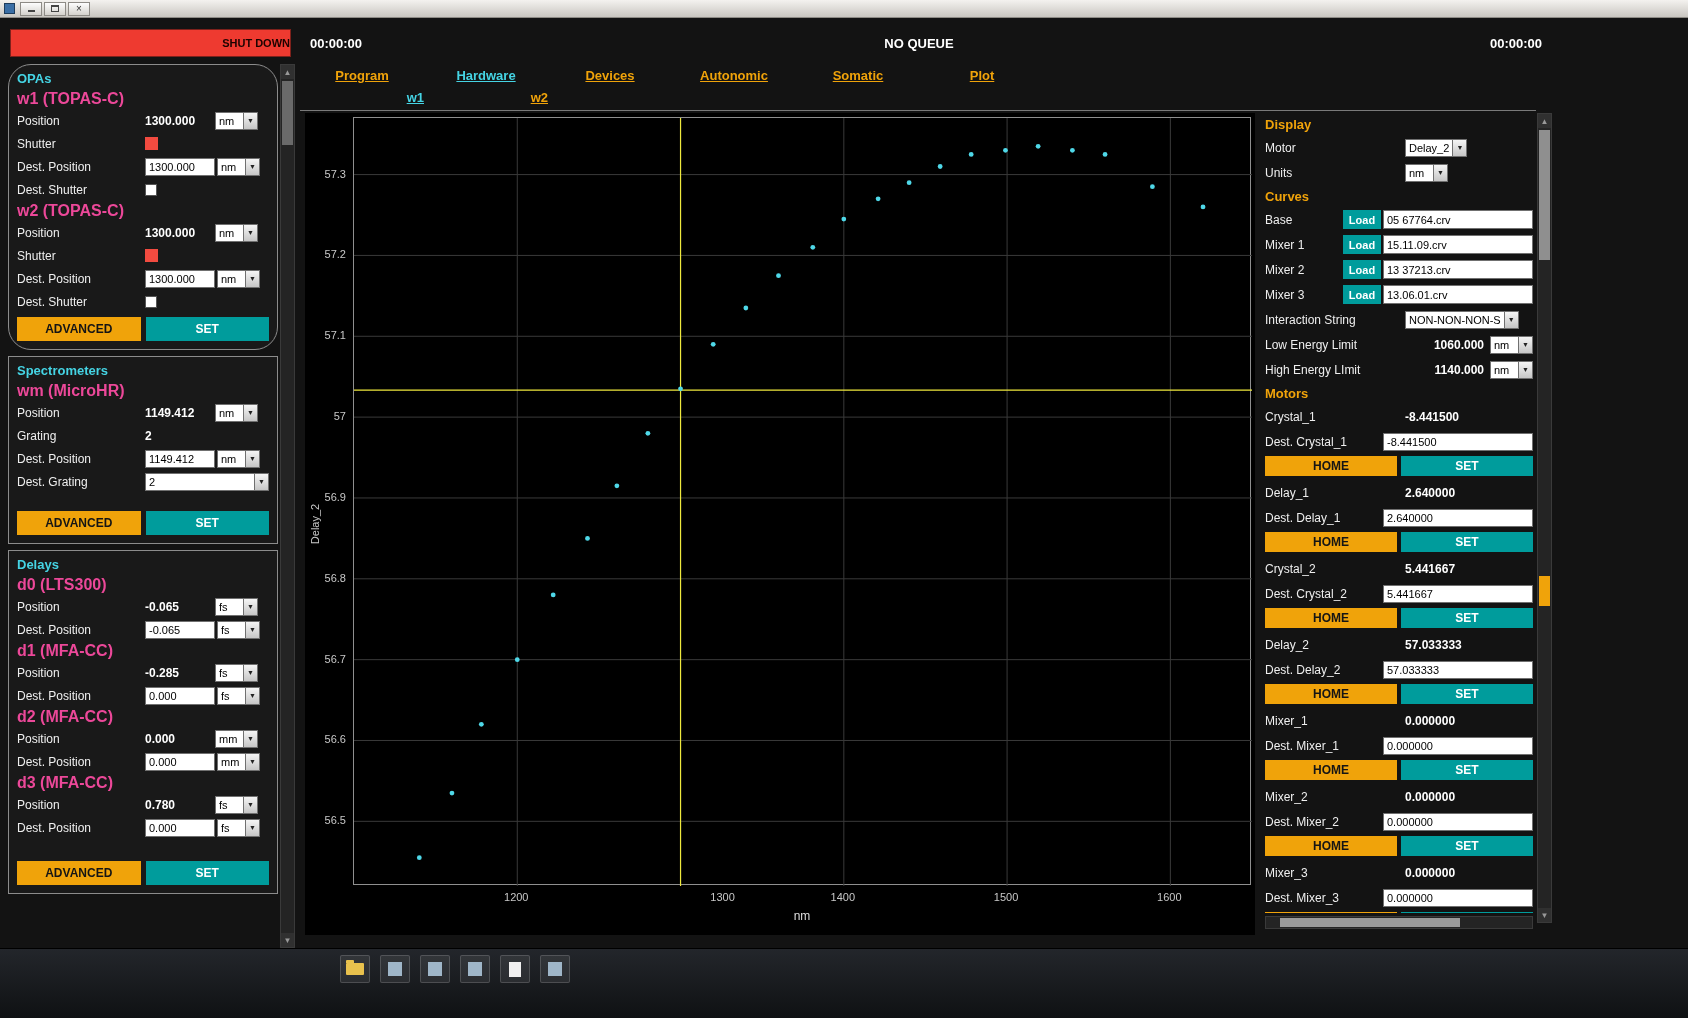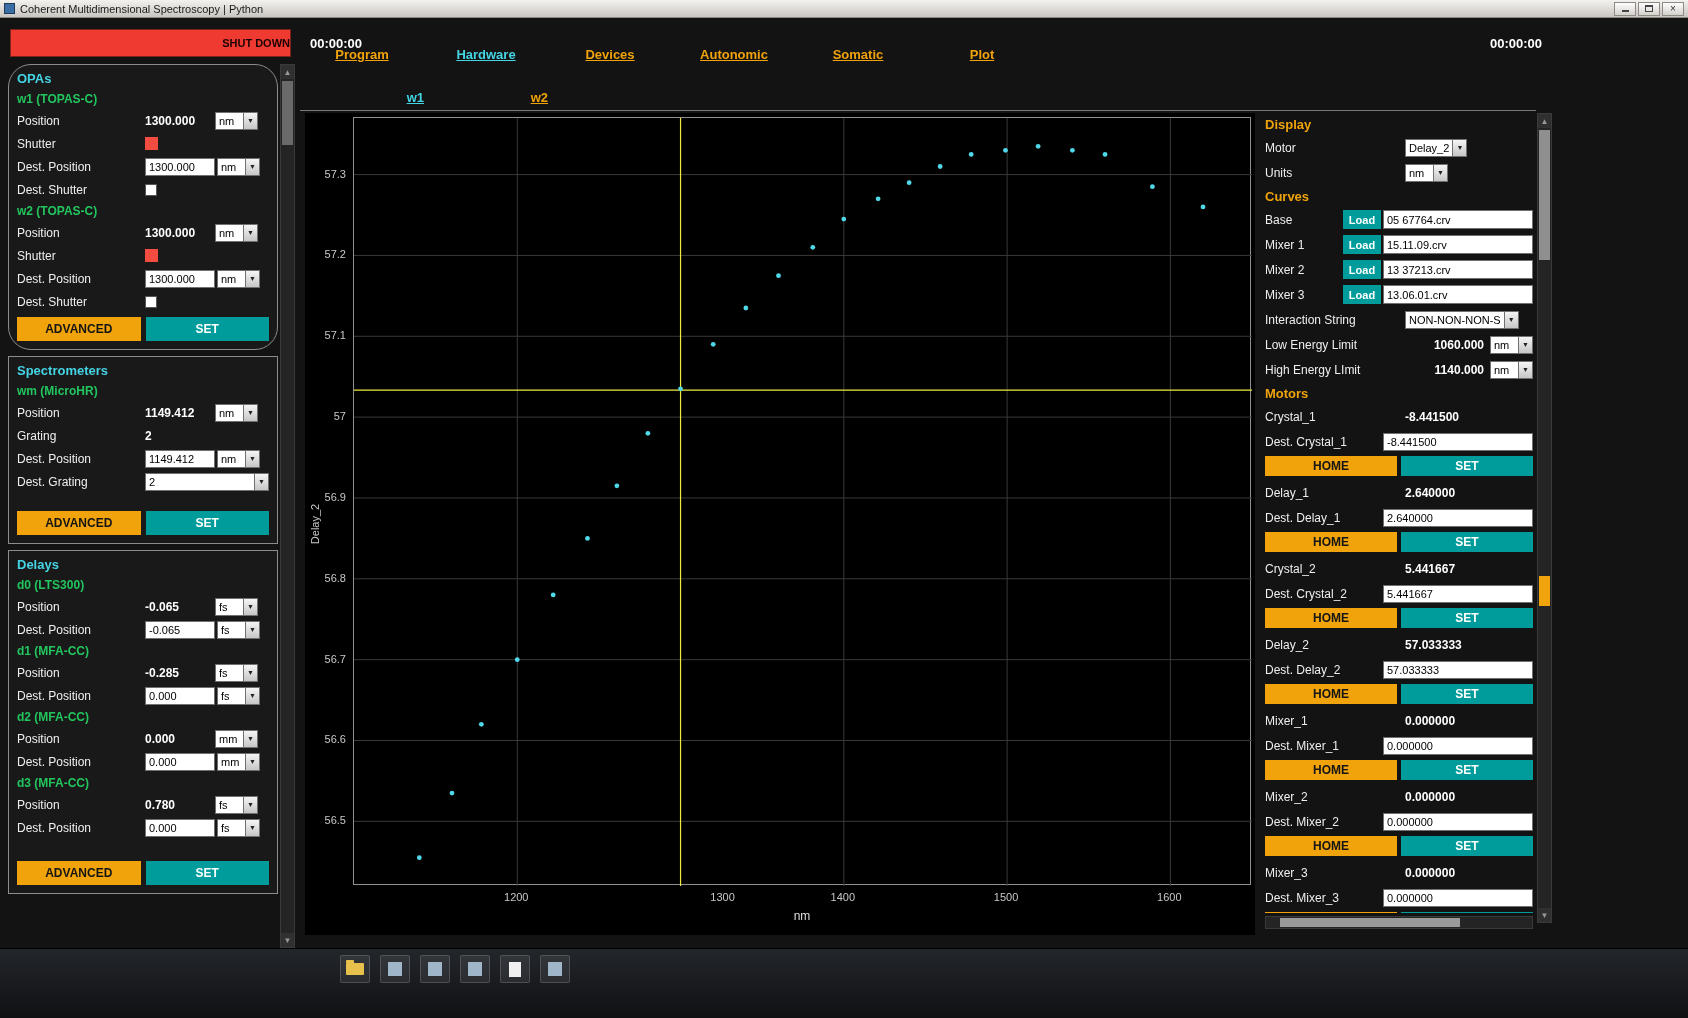--- a/index.html
+++ b/index.html
@@ -20,33 +20,33 @@
   
   .app { position:absolute; left:0; top:18px; width:1688px; height:930px; background:#131313; overflow:hidden; }
 
   .btn-shutdown { position:absolute; left:10px; top:11px; width:281px; height:28px;
     background:#ee3a30; color:#1b0300; font-weight:bold; font-size:11px; border:1px solid #7e211b; font-family:inherit; cursor:pointer;text-align:right; }
   .time-left { position:absolute; left:310px; top:18px; color:#fff; font-weight:bold; font-size:13px; }
   .queue { position:absolute; left:300px; width:1238px; top:18px; text-align:center; color:#fff; font-weight:bold; font-size:13px; }
   .time-right { position:absolute; right:146px; top:18px; color:#fff; font-weight:bold; font-size:13px; }
 
   
-  .tabs { position:absolute; left:300px; top:29px; height:22px; display:flex; }
+  .tabs { position:absolute; left:300px; top:50px; height:22px; display:flex; }
   .tab { width:124px; text-align:center; font-size:13px; font-weight:bold; text-decoration:underline; color:#f0a30a; cursor:pointer; }
   .tab.active { color:#45d4e4; }
   .subtabs { position:absolute; left:300px; top:72px; height:20px; display:flex; }
   .subtab { width:124px; text-align:right; font-size:13px; font-weight:bold; text-decoration:underline; cursor:pointer; }
   .hsep { position:absolute; left:300px; top:92px; width:1236px; height:1px; background:#7a7a7a; }
 
   
   .sidebar { position:absolute; left:8px; top:46px; width:270px; height:884px; overflow:hidden; }
   .panel { border:1px solid #8c8c8c; background:#191919; padding:4px 8px 6px; margin-bottom:6px; display:flex; flex-direction:column; }
   .panel-opas { height:286px;border-radius:23px; } .panel-spect { height:188px; } .panel-delays { height:344px; } .panel-filters { height:60px; }
   .panel-h { color:#45d4e4; font-weight:bold; font-size:13px; height:20px; line-height:20px; flex:none; }
-  .dev-h { color:#22c55e; font-weight:bold; font-size:12px; height:20px; line-height:20px; flex:none; }
+  .dev-h { color:#ec4899; font-weight:bold; font-size:16px; height:20px; line-height:20px; flex:none; }
   .row { display:flex; align-items:center; height:23px; font-size:12px; color:#efefef; flex:none; }
   .lbl { flex:0 0 128px; }
   .val { flex:0 0 70px; font-weight:bold; color:#fff; }
   .input { height:18px; background:#fff; border:1px solid #707070; color:#000; font-size:11px; padding:0 3px; font-family:inherit; }
   .w70 { width:70px; margin-right:2px; }
   .dd { display:flex; align-items:stretch; height:18px; }
   .dd-text { background:#fff; border:1px solid #707070; border-right:none; font-size:11px; color:#000; padding:0 3px;
     display:flex; align-items:center; min-width:28px; white-space:nowrap; overflow:hidden; }
   .dd-arrow { width:15px; background:linear-gradient(#f5f5f5,#c6c6c6); border:1px solid #707070; font-size:7px; color:#222;
     display:flex; align-items:center; justify-content:center; flex:none; }
@@ -112,36 +112,36 @@
   .icon-folder { width:18px; height:12px; background:#e8c14d; border-radius:1px; position:relative; }
   .icon-folder::before { content:""; position:absolute; left:0; top:-3px; width:8px; height:3px; background:#e8c14d; border-radius:1px 1px 0 0; }
   .icon-app { width:14px; height:14px; background:#9fb6c8; }
   .icon-doc { width:12px; height:15px; background:#f0f0f0; }
 </style>
 </head>
 <body>
 
 <div class="titlebar">
   <span class="app-icon"></span>
-  <span class="tb-title">Coherent Multidimensional Spectroscopy | Python</span>
   <span class="win-btns">
     <span class="wbtn">
         <span class="glyph-min"></span>
       </span>
     <span class="wbtn">
         <span class="glyph-max"></span>
       </span>
     <span class="wbtn">×</span>
   </span>
 </div>
 
 <div class="app">
 
   <button class="btn-shutdown">SHUT DOWN</button>
   <span class="time-left">00:00:00</span>
+  <span class="queue">NO QUEUE</span>
   <span class="time-right">00:00:00</span>
 
   <div class="tabs" id="main-tabs">
       <span class="tab">Program</span>
       <span class="tab active">Hardware</span>
       <span class="tab">Devices</span>
       <span class="tab">Autonomic</span>
       <span class="tab">Somatic</span>
       <span class="tab">Plot</span>
     </div>

